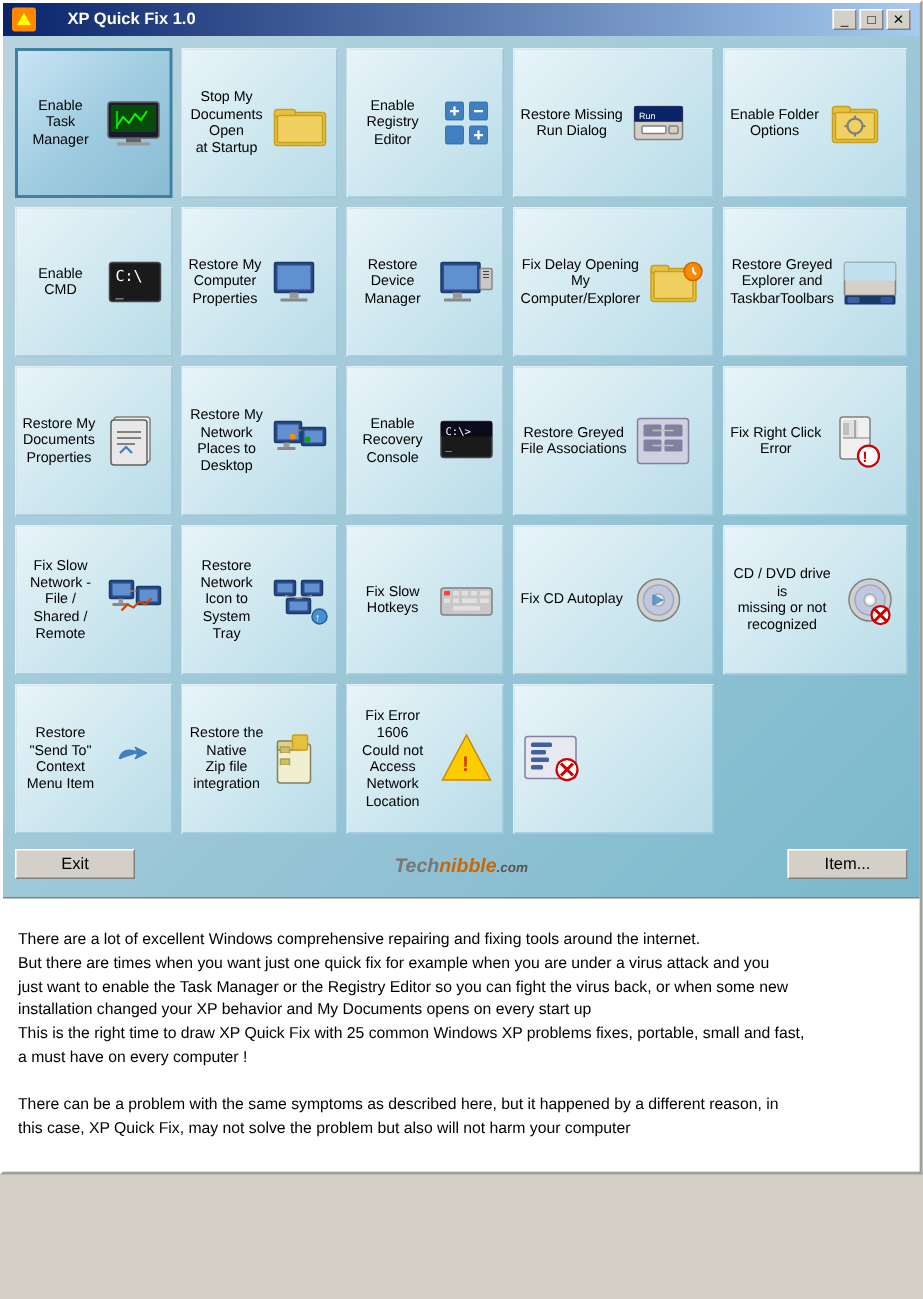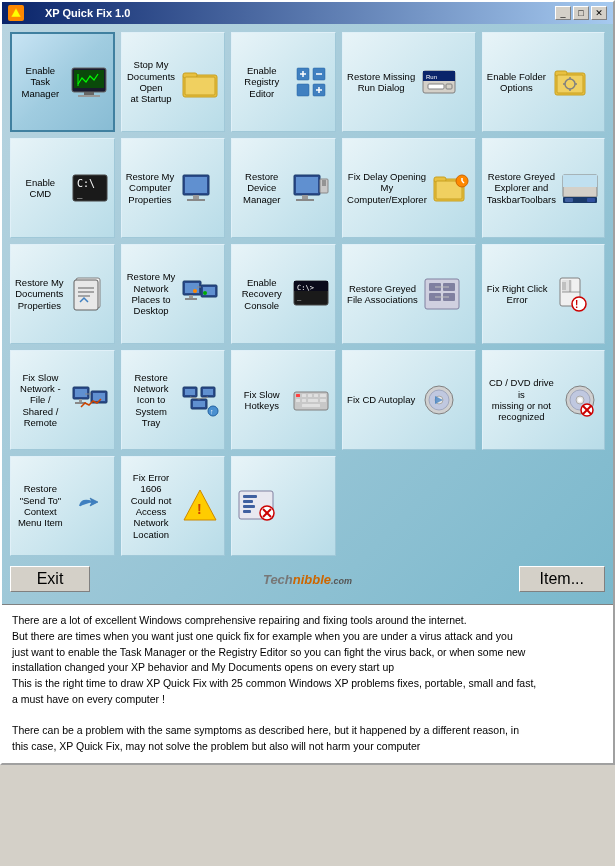--- a/index.html
+++ b/index.html
@@ -111,38 +111,38 @@
       align-items: center;
       padding: 4px 0;
       position: relative;
     }
     .footer-btn {
       background: #d4d0c8;
       border: 1px solid #808080;
       border-top-color: #ffffff;
       border-left-color: #ffffff;
       padding: 3px 20px;
-      font-size: 16px;
+      font-size: 11px;
       cursor: pointer;
       min-width: 80px;
       text-align: center;
     }
     .footer-logo {
       position: absolute;
       left: 50%;
       transform: translateX(-50%);
       font-size: 13px;
       font-weight: bold;
       color: #888;
       font-style: italic;
     }
     .footer-logo span { color: #cc6600; }
     .bottom-text {
       background: #ffffff;
-      padding: 8px 10px;
+      padding: 20px 10px;
       font-size: 10.5px;
       color: #000000;
       line-height: 1.5;
       border-top: 1px solid #808080;
     }
   </style>
 </head>
 <body>
 
 <div class="window">
@@ -463,20 +463,34 @@
         <span class="tile-label">Restore "Send To"<br>Context Menu Item</span>
         <div class="tile-icon">
           <svg width="36" height="36" viewBox="0 0 36 36">
             <path d="M8,18 Q10,10 20,14 L18,10 L26,14 L18,18 L20,14" fill="#4080c0" stroke="#2060a0" stroke-width="0.5"></path>
             <path d="M8,18 Q10,10 20,14" fill="none" stroke="#4080c0" stroke-width="2"></path>
             <polyline points="18,14 26,14 18,18 20,14" fill="#4080c0"></polyline>
           </svg>
         </div>
       </div>
 
+      <div class="tile">
+        <span class="tile-label">Restore the Native<br>Zip file integration</span>
+        <div class="tile-icon">
+          <svg width="38" height="36" viewBox="0 0 38 36">
+            <rect x="4" y="8" width="22" height="26" rx="2" fill="#f0f0d0" stroke="#808060"></rect>
+            <rect x="4" y="6" width="16" height="6" rx="1" fill="#e0d080" stroke="#808060"></rect>
+            <rect x="14" y="2" width="10" height="10" rx="1" fill="#e8c040" stroke="#c8a020" transform="rotate(0,19,7)"></rect>
+            <rect x="6" y="10" width="6" height="4" fill="#d0c060" stroke="#aaa060"></rect>
+            <rect x="6" y="14" width="6" height="4" fill="#f0f0d0"></rect>
+            <rect x="6" y="18" width="6" height="4" fill="#d0c060" stroke="#aaa060"></rect>
+            <rect x="6" y="22" width="6" height="4" fill="#f0f0d0"></rect>
+          </svg>
+        </div>
+      </div>
 
       <div class="tile">
         <span class="tile-label">Fix Error 1606<br>Could not Access<br>Network Location</span>
         <div class="tile-icon">
           <svg width="36" height="36" viewBox="0 0 36 36">
             <polygon points="18,2 34,32 2,32" fill="#ffcc00" stroke="#cc8800" stroke-width="1"></polygon>
             <text x="15" y="26" font-size="14" fill="#cc4400" font-weight="bold">!</text>
           </svg>
         </div>
       </div>

